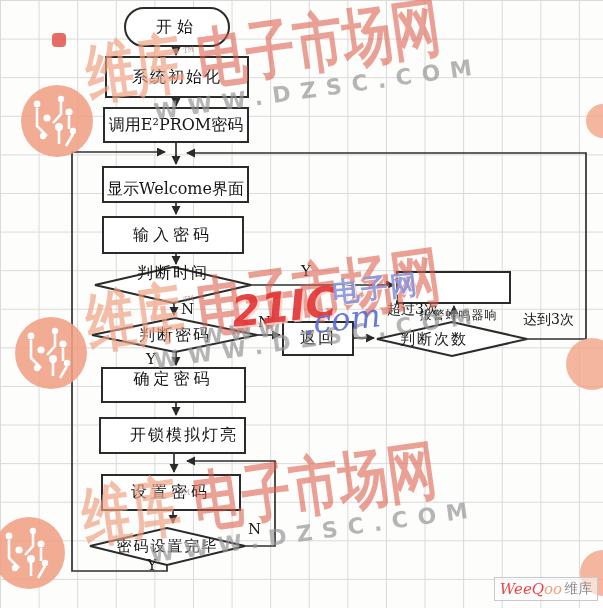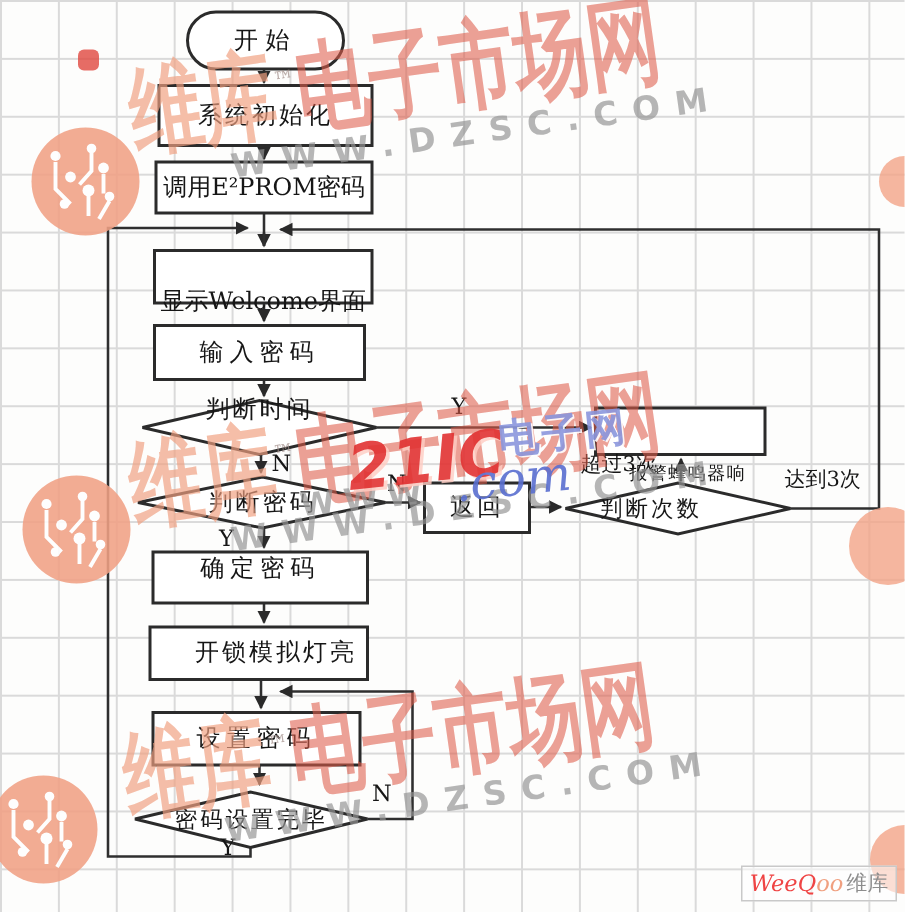--- a/index.html
+++ b/index.html
@@ -101,21 +101,21 @@
     <rect x="102" y="368" width="143" height="34"></rect>
     <rect x="100" y="418" width="145" height="35"></rect>
     <rect x="102" y="475" width="138" height="35"></rect>
     <polygon points="90,546 167,528 245,546 167,565"></polygon>
   </g>
 </svg>
 
 <div class="lbl" style="left:125px;top:8px;width:104px;height:38px;letter-spacing:5px;">开始</div>
 <div class="lbl" style="left:106px;top:57px;width:142px;height:40px;">系统初始化</div>
 <div class="lbl" style="left:104px;top:108px;width:144px;height:34px;letter-spacing:0;">调用E²PROM密码</div>
-<div class="lbl" style="left:103px;top:184px;width:145px;height:35px;letter-spacing:0;">显示Welcome界面</div>
+<div class="lbl" style="left:103px;top:172px;width:145px;height:35px;letter-spacing:0;">显示Welcome界面</div>
 <div class="lbl" style="left:103px;top:217px;width:140px;height:36px;letter-spacing:4px;">输入密码</div>
 <div class="lbl" style="left:105px;top:257px;width:136px;height:32px;">判断时间</div>
 <div class="lbl" style="left:102px;top:319px;width:146px;height:32px;">判断密码</div>
 <div class="lbl" style="left:283px;top:322px;width:70px;height:33px;">返回</div>
 <div class="lbl" style="left:369px;top:323px;width:130px;height:32px;font-size:15px;">判断次数</div>
 <div class="lbl" style="left:397px;top:272px;width:123px;height:31px;font-size:12px;letter-spacing:1px;margin-top:28px;">报警蜂鸣器响</div>
 <div class="lbl" style="left:102px;top:368px;width:143px;height:23px;letter-spacing:4px;">确定密码</div>
 <div class="lbl" style="left:100px;top:418px;width:168px;height:35px;">开锁模拟灯亮</div>
 <div class="lbl" style="left:102px;top:475px;width:138px;height:35px;letter-spacing:4px;">设置密码</div>
 <div class="lbl" style="left:95px;top:530px;width:145px;height:32px;font-size:15px;">密码设置完毕</div>

